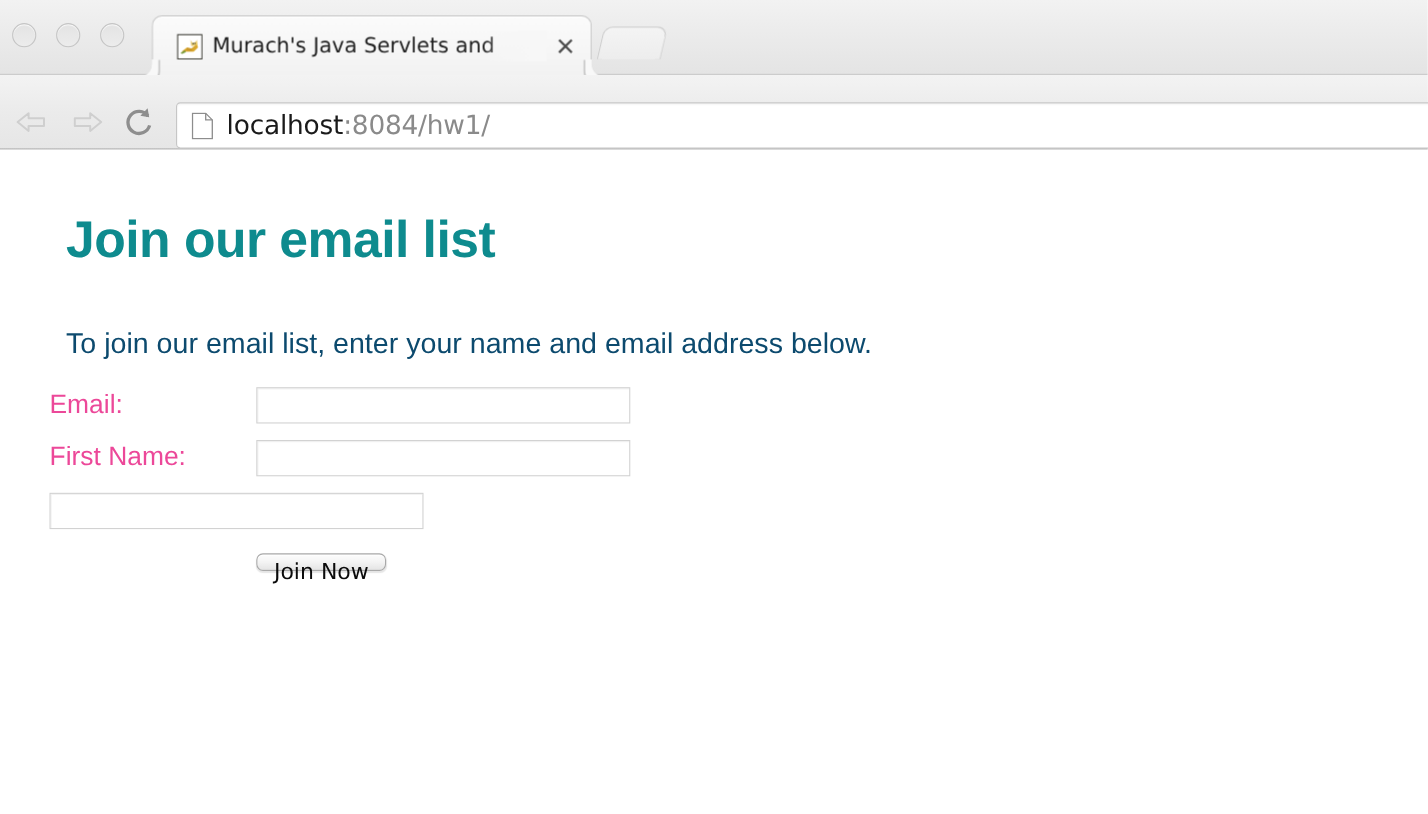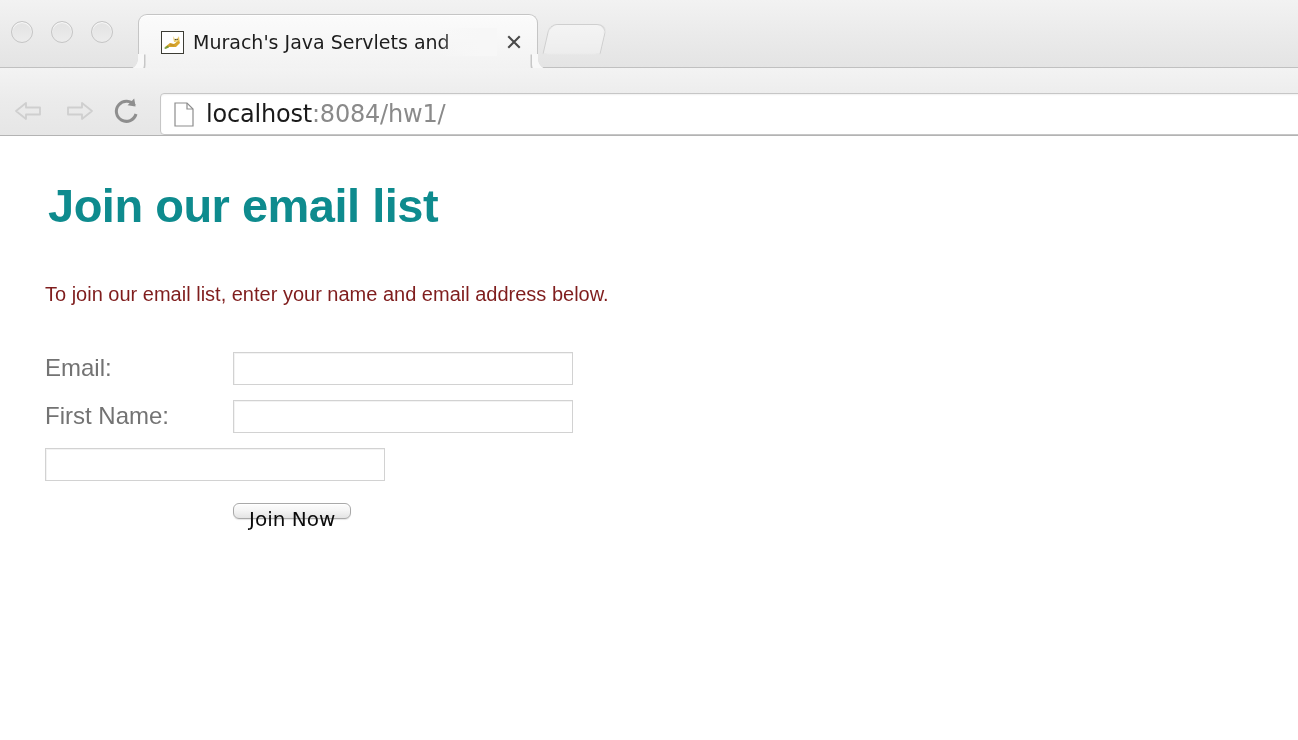--- a/index.html
+++ b/index.html
@@ -211,58 +211,58 @@
   
   .page {
     position: relative;
     height: 602px;
     background: #ffffff;
     padding: 0;
     overflow: hidden;
   }
 
   h1.page-heading {
-    margin: 4px;
+    margin: 16px;
     position: absolute;
     left: 44px;
     top: 178px;
     font-size: 47px;
     font-weight: bold;
     color: #0e8b8e;
     letter-spacing: -0.5px;
     line-height: 1;
   }
   
   .page > h1.page-heading { top: 42px; }
 
   p.intro {
     position: absolute;
     left: 45px;
     top: 148px;
-    margin: 0;
-    font-size: 20px;
-    color: #7f1d1d;
+    margin: 15px;
+    font-size: 26px;
+    color: #0c4a6e;
     line-height: 1;
   }
 
   .form {
     position: absolute;
     left: 45px;
     top: 208px;
   }
   .form-row {
     display: flex;
     align-items: center;
     height: 48px;
   }
   .form-label {
     width: 188px;
     flex: 0 0 auto;
     font-size: 24px;
-    color: #737373;
+    color: #ec4899;
     line-height: 1;
   }
   .text-input {
     width: 340px;
     height: 33px;
     background: #ffffff;
     border: 1px solid #d2d2d2;
     box-sizing: border-box;
     font-size: 18px;
     font-family: "Liberation Sans", sans-serif;

